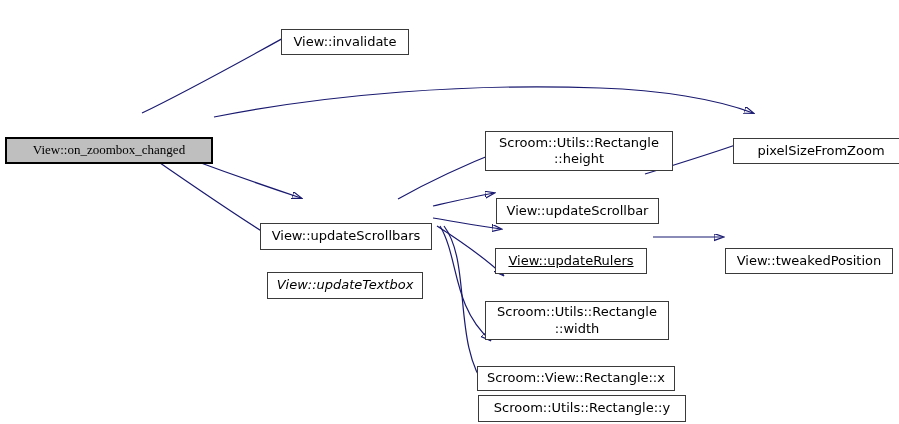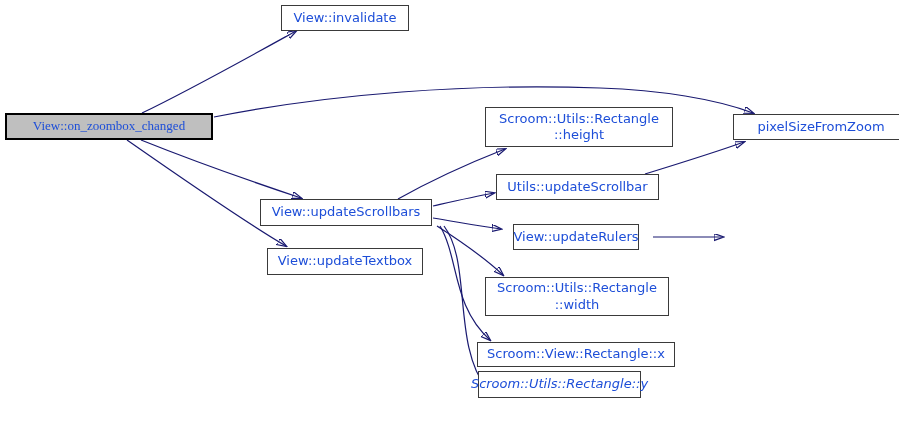--- a/index.html
+++ b/index.html
@@ -27,26 +27,27 @@
     stroke-width: 1.2;
   }
   .node {
     position: absolute;
     box-sizing: border-box;
     display: flex;
     align-items: center;
     justify-content: center;
     background: #ffffff;
     border: 1px solid #3a3a3a;
-    color: #1d4ed8;
+    color: #000000;
     font-size: 13px;
     line-height: 16.5px;
     text-align: center;
     white-space: pre-line;
     cursor: pointer;
+    margin-top: 24px;
   }
   .node.highlight {
     background: #bfbfbf;
     border: 2px solid #000000;
     cursor: default;
   }
 </style>
 </head>
 <body>
 
@@ -66,23 +67,24 @@
       <path d="M433,218 C458,222 477,226 501,229" stroke="#191970" marker-end="url(#arrow)"></path>
       <path d="M437,226 C462,242 487,260 503,275" stroke="#191970" marker-end="url(#arrow)"></path>
       <path d="M440,226 C459,258 452,306 490,340" stroke="#191970" marker-end="url(#arrow)"></path>
       <path d="M444,226 C472,263 452,345 487,389" stroke="#191970" marker-end="url(#arrow)"></path>
       <path d="M645,174 C684,162 716,152 744,142" stroke="#191970" marker-end="url(#arrow)"></path>
       <path d="M653,237 L723,237" stroke="#191970" marker-end="url(#arrow)"></path>
     </svg>
     <div class="node highlight" style="left: 5px; top: 113px; width: 208px; height: 27px; font-family: Liberation Serif, serif;">View::on_zoombox_changed</div>
     <div class="node" style="left: 281px; top: 5px; width: 128px; height: 26px;">View::invalidate</div>
     <div class="node" style="left: 260px; top: 199px; width: 172px; height: 27px;">View::updateScrollbars</div>
-    <div class="node" style="left: 267px; top: 248px; width: 156px; height: 27px;">View::updateTextbox</div>
+    <div class="node" style="left: 267px; top: 248px; width: 156px; height: 27px; font-style: italic;">View::updateTextbox</div>
     <div class="node" style="left: 485px; top: 107px; width: 188px; height: 40px;">Scroom::Utils::Rectangle
 ::height</div>
-    <div class="node" style="left: 496px; top: 174px; width: 163px; height: 26px;">Utils::updateScrollbar</div>
-    <div class="node" style="left: 513px; top: 224px; width: 126px; height: 26px;">View::updateRulers</div>
+    <div class="node" style="left: 496px; top: 174px; width: 163px; height: 26px;">View::updateScrollbar</div>
+    <div class="node" style="left: 495px; top: 224px; width: 152px; height: 26px; text-decoration: underline;">View::updateRulers</div>
     <div class="node" style="left: 485px; top: 277px; width: 184px; height: 39px;">Scroom::Utils::Rectangle
 ::width</div>
     <div class="node" style="left: 477px; top: 342px; width: 198px; height: 25px;">Scroom::View::Rectangle::x</div>
-    <div class="node" style="left: 478px; top: 371px; width: 163px; height: 27px; font-style: italic;">Scroom::Utils::Rectangle::y</div>
+    <div class="node" style="left: 478px; top: 371px; width: 208px; height: 27px;">Scroom::Utils::Rectangle::y</div>
     <div class="node" style="left: 733px; top: 114px; width: 176px; height: 26px; text-align: right;">pixelSizeFromZoom</div>
+    <div class="node" style="left: 725px; top: 224px; width: 168px; height: 26px;">View::tweakedPosition</div>
   </div>
 
 </body></html>

